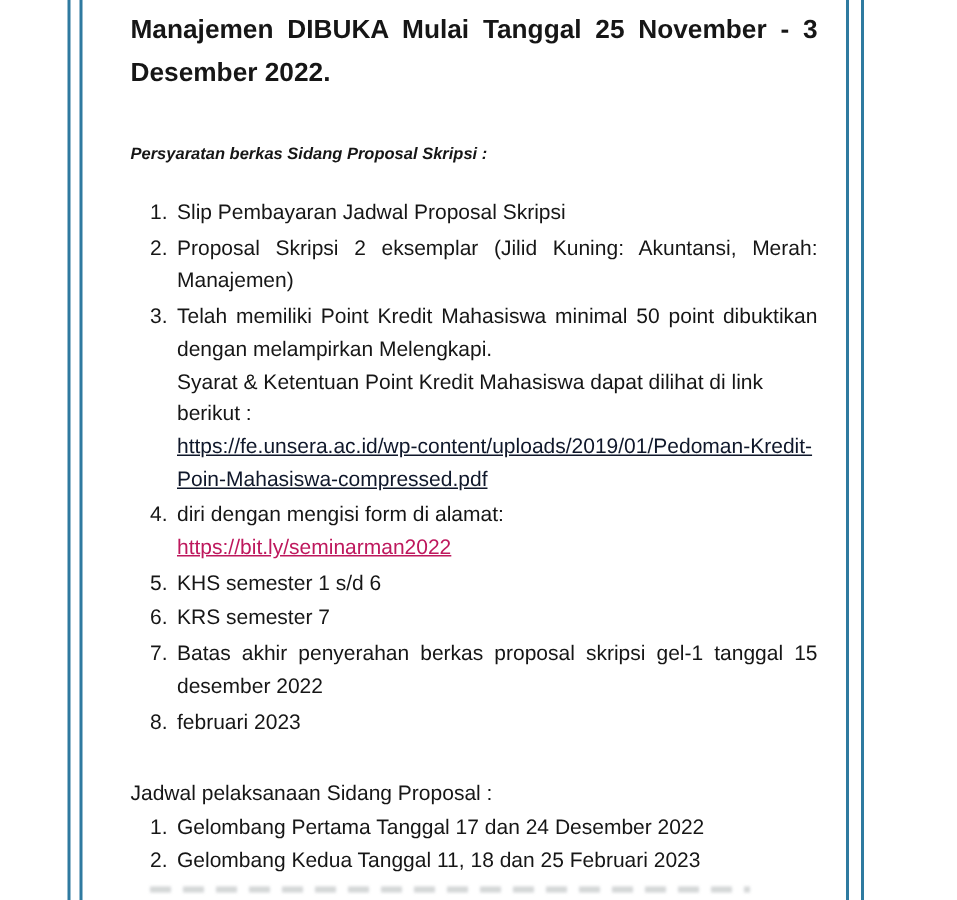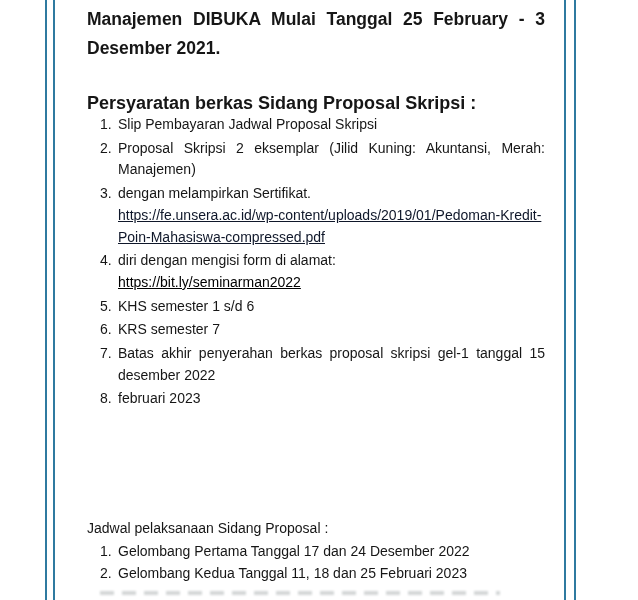--- a/index.html
+++ b/index.html
@@ -11,31 +11,31 @@
   
   .vline{position:absolute;top:0;bottom:0;width:2px;background:#2f7aa0;}
   .vl1{left:45px;} .vl2{left:53px;} .vr1{left:564px;} .vr2{left:574px;}
 
   .content{position:absolute;left:87px;width:458px;}
 
   .doc-header{top:5px;font-weight:bold;font-size:17.5px;line-height:29px;}
   .doc-header .l1{text-align:justify;text-align-last:justify;}
 
   .req{top:92px;}
-  .req-heading{font-weight:bold;font-size:18px;line-height:22px;margin-bottom:0;}
+  .req-heading{font-weight:bold;font-size:11px;line-height:22px;margin-bottom:17px;font-style:italic;}
 
   .list{font-size:14px;line-height:21.7px;}
   .li{position:relative;padding-left:31px;margin-bottom:2px;}
   .li .num{position:absolute;left:13px;top:0;}
   .jline{text-align:justify;text-align-last:justify;}
   .b{font-weight:bold;}
 
   a.link{cursor:pointer;text-decoration:underline;}
   a.link-blue{color:#0f172a;}
-  a.link-indigo{color:#000000;}
+  a.link-indigo{color:#be185d;}
 
   .sched{top:517px;font-size:14px;}
   .sched-heading{line-height:22px;margin-bottom:1px;}
   .sched .list{line-height:22.2px;}
   .sched .li{margin-bottom:0;}
 
   
   .cutoff{position:absolute;left:100px;top:591px;width:400px;height:4px;
     background:repeating-linear-gradient(90deg,
       rgba(100,110,112,0.28) 0 14px, rgba(255,255,255,0) 14px 22px);
@@ -43,43 +43,45 @@
 </style>
 </head>
 <body>
 
 <div class="vline vl1"></div>
 <div class="vline vl2"></div>
 <div class="vline vr1"></div>
 <div class="vline vr2"></div>
 
 <div class="content doc-header">
-  <div class="l1">Manajemen DIBUKA Mulai Tanggal 25 February - 3</div>
-  <div class="l2">Desember 2021.</div>
+  <div class="l1">Manajemen DIBUKA Mulai Tanggal 25 November - 3</div>
+  <div class="l2">Desember 2022.</div>
 </div>
 
 <div class="content req">
   <div class="req-heading">Persyaratan berkas Sidang Proposal Skripsi :</div>
 
   <div class="list">
 
     <div class="li">
       <span class="num">1.</span>
       <div>Slip Pembayaran Jadwal Proposal Skripsi</div>
     </div>
 
     <div class="li">
       <span class="num">2.</span>
       <div class="jline">Proposal Skripsi 2 eksemplar (Jilid Kuning: Akuntansi, Merah:</div>
       <div>Manajemen)</div>
     </div>
 
     <div class="li">
       <span class="num">3.</span>
-      <div>dengan melampirkan Sertifikat.</div>
+      <div class="jline">Telah memiliki Point Kredit Mahasiswa minimal 50 point dibuktikan</div>
+      <div>dengan melampirkan Melengkapi.</div>
+      <div>Syarat &amp; Ketentuan Point Kredit Mahasiswa dapat dilihat di link berikut :</div>
       <div>
         <a class="link link-blue">https://fe.unsera.ac.id/wp-content/uploads/2019/01/Pedoman-Kredit-</a>
       </div>
       <div>
         <a class="link link-blue">Poin-Mahasiswa-compressed.pdf</a>
       </div>
     </div>
 
     <div class="li">
       <span class="num">4.</span>

